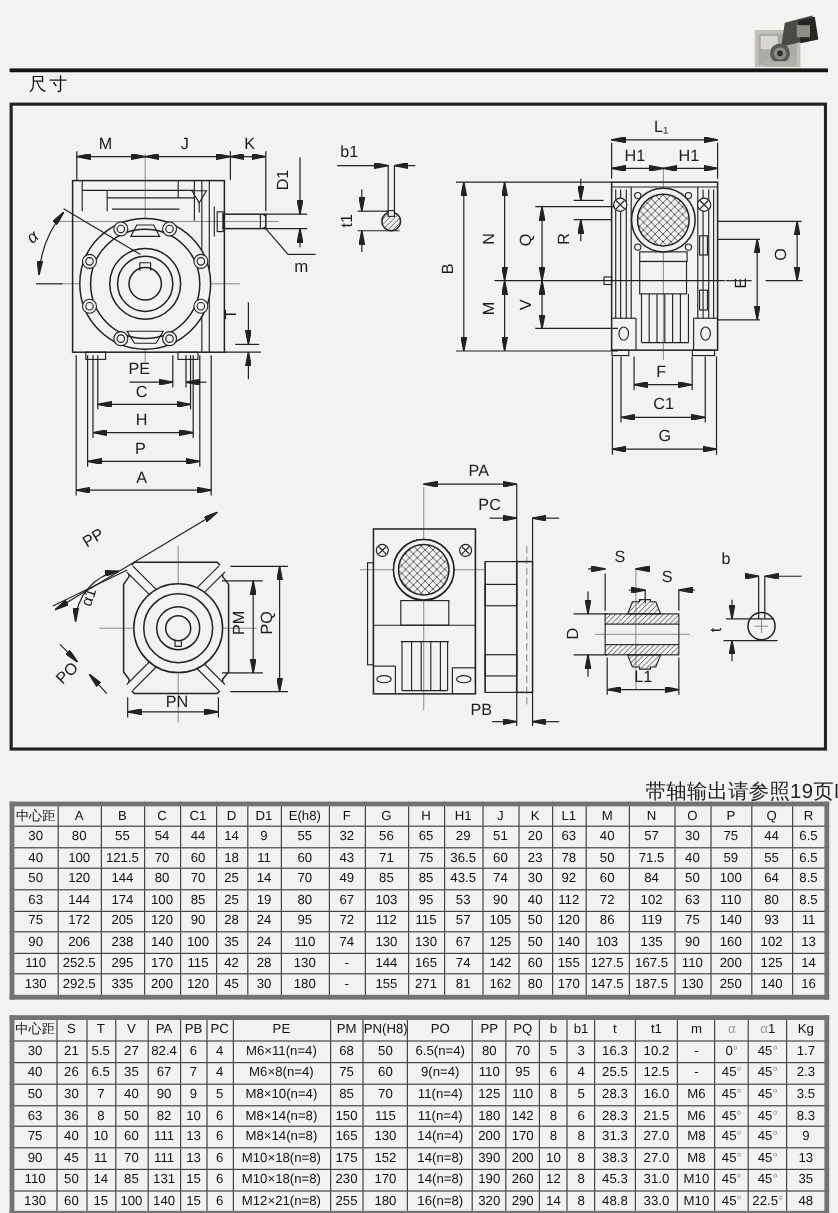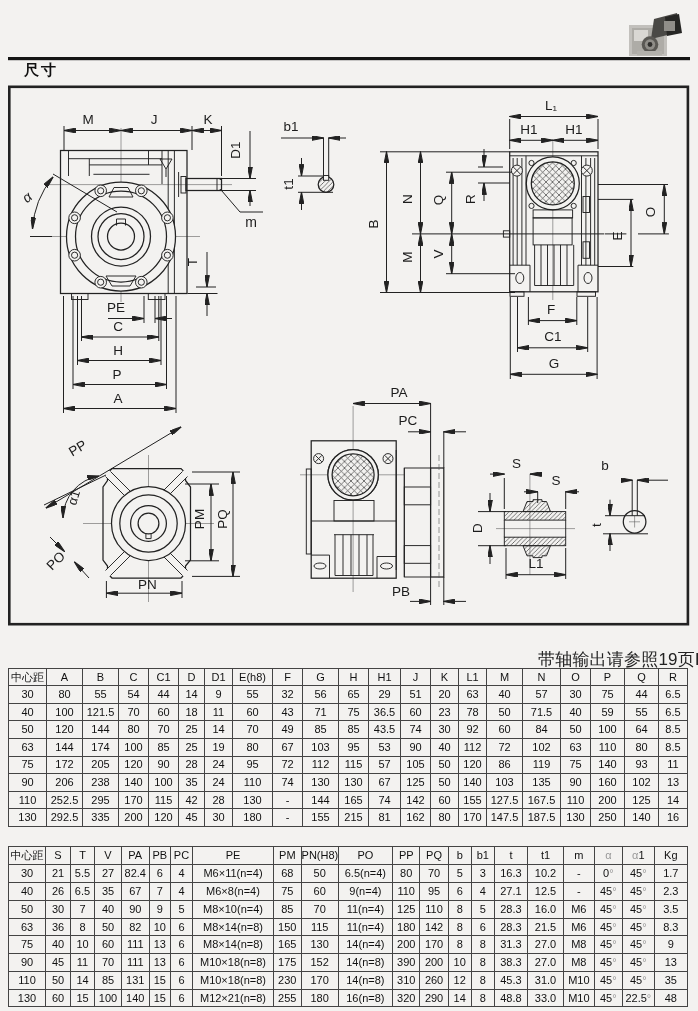--- a/index.html
+++ b/index.html
@@ -4,26 +4,26 @@
 html,body{margin:0;padding:0;}
 body{width:698px;height:1011px;background:#f3f2f0;font-family:"Liberation Sans",sans-serif;position:relative;overflow:hidden;}
 .art{position:absolute;left:0;top:0;}
 .art line,.art path,.art rect,.art circle,.art ellipse{stroke:#222222;}
 .art .n{stroke:none;}
 .art .o{stroke-width:1.25;}
 .art .o2{stroke-width:0.95;}
 .art .d{stroke-width:1;}
 .art .cl{stroke:#555;stroke-width:0.55;}
 .art text{stroke:none;fill:#1c1c1c;font-family:"Liberation Sans",sans-serif;}
-.sizelabel{position:absolute;left:24px;top:61px;font-size:15px;font-weight:700;letter-spacing:2px;color:#111;}
+.sizelabel{position:absolute;left:24px;top:61px;font-size:15px;font-weight:400;letter-spacing:2px;color:#111;}
 .note{position:absolute;left:538px;top:648px;font-size:17px;color:#222;letter-spacing:0.2px;white-space:nowrap;}
 table.dim{position:absolute;left:8px;border-collapse:collapse;table-layout:fixed;background:#f3f2f0;}
 table.dim td{border:1px solid #444;text-align:center;vertical-align:middle;font-size:11px;color:#111;padding:0;line-height:11px;overflow:hidden;white-space:nowrap;}
 .t1 td{height:16.6px;} .t1 tr.hd td{height:16.3px;} .t2 td{height:16.75px;} .t2 tr.hd td{height:17.4px;}
-table.dim{border:1px solid #737373;}
+table.dim{border:4px solid #737373;}
 .t1{top:668px;width:679px;}
 .t2{top:846px;width:679px;}
 .ga{color:#999;}
 </style></head>
 <body>
 <svg class="art" width="698" height="1011" viewBox="0 0 698 1011">
     <defs>
 <marker id="ar" viewBox="0 0 12 5" refX="11.6" refY="2.5" markerWidth="12" markerHeight="5" orient="auto-start-reverse" markerUnits="userSpaceOnUse">
         <path d="M12,2.5 L0,0.15 L0,4.85 Z" fill="#222222"></path>
       </marker>
@@ -704,21 +704,21 @@
         <td>130</td>
         <td>292.5</td>
         <td>335</td>
         <td>200</td>
         <td>120</td>
         <td>45</td>
         <td>30</td>
         <td>180</td>
         <td>-</td>
         <td>155</td>
-        <td>215</td>
+        <td>271</td>
         <td>81</td>
         <td>162</td>
         <td>80</td>
         <td>170</td>
         <td>147.5</td>
         <td>187.5</td>
         <td>130</td>
         <td>250</td>
         <td>140</td>
         <td>16</td>
@@ -806,21 +806,21 @@
         <td>7</td>
         <td>4</td>
         <td>M6×8(n=4)</td>
         <td>75</td>
         <td>60</td>
         <td>9(n=4)</td>
         <td>110</td>
         <td>95</td>
         <td>6</td>
         <td>4</td>
-        <td>27.1</td>
+        <td>25.5</td>
         <td>12.5</td>
         <td>-</td>
         <td>45<span class="ga">°</span></td>
         <td>45<span class="ga">°</span></td>
         <td>2.3</td>
       </tr>
 <tr>
         <td>50</td>
         <td>30</td>
         <td>7</td>
@@ -917,21 +917,21 @@
         <td>50</td>
         <td>14</td>
         <td>85</td>
         <td>131</td>
         <td>15</td>
         <td>6</td>
         <td>M10×18(n=8)</td>
         <td>230</td>
         <td>170</td>
         <td>14(n=8)</td>
-        <td>310</td>
+        <td>190</td>
         <td>260</td>
         <td>12</td>
         <td>8</td>
         <td>45.3</td>
         <td>31.0</td>
         <td>M10</td>
         <td>45<span class="ga">°</span></td>
         <td>45<span class="ga">°</span></td>
         <td>35</td>
       </tr>

